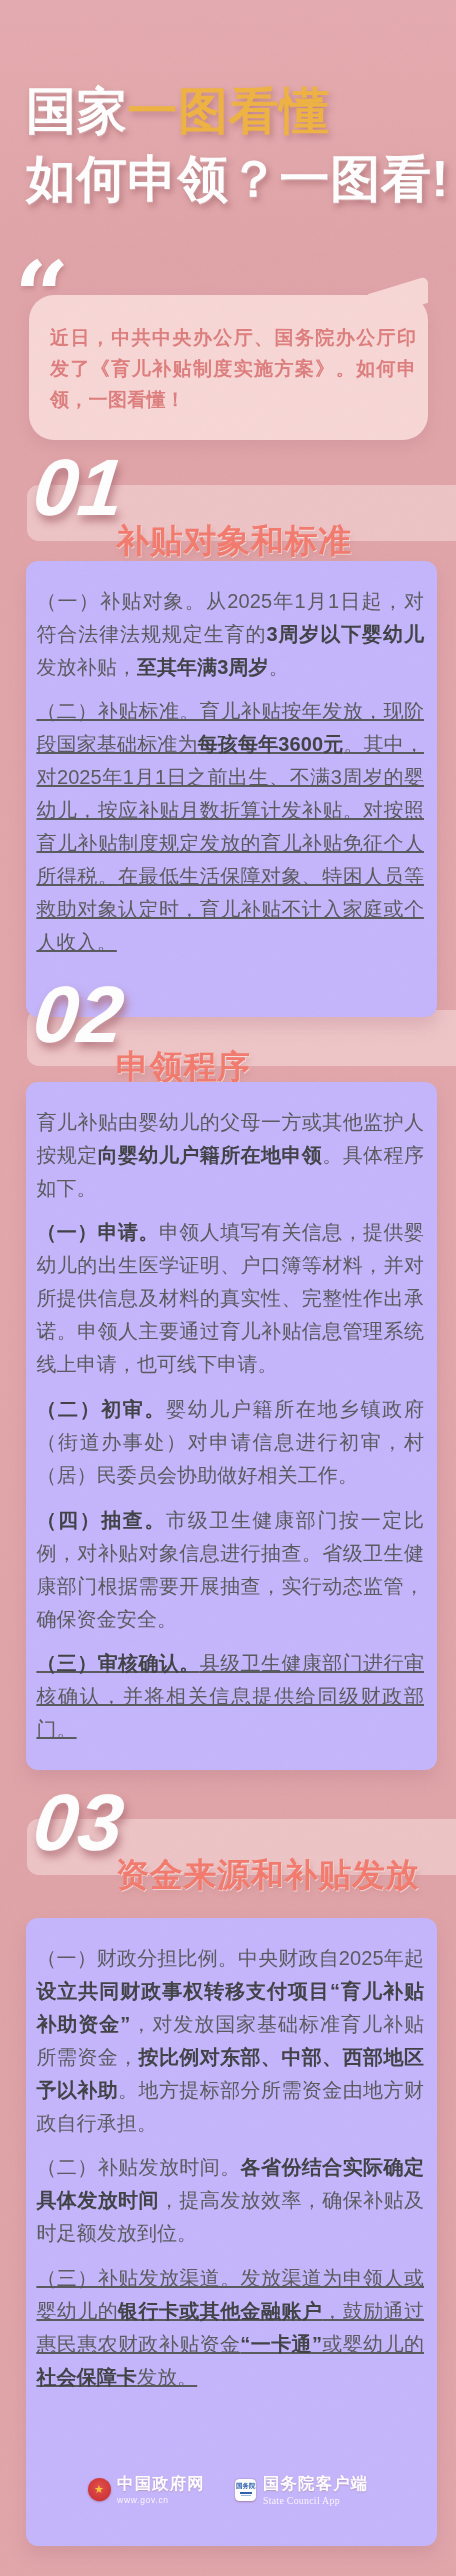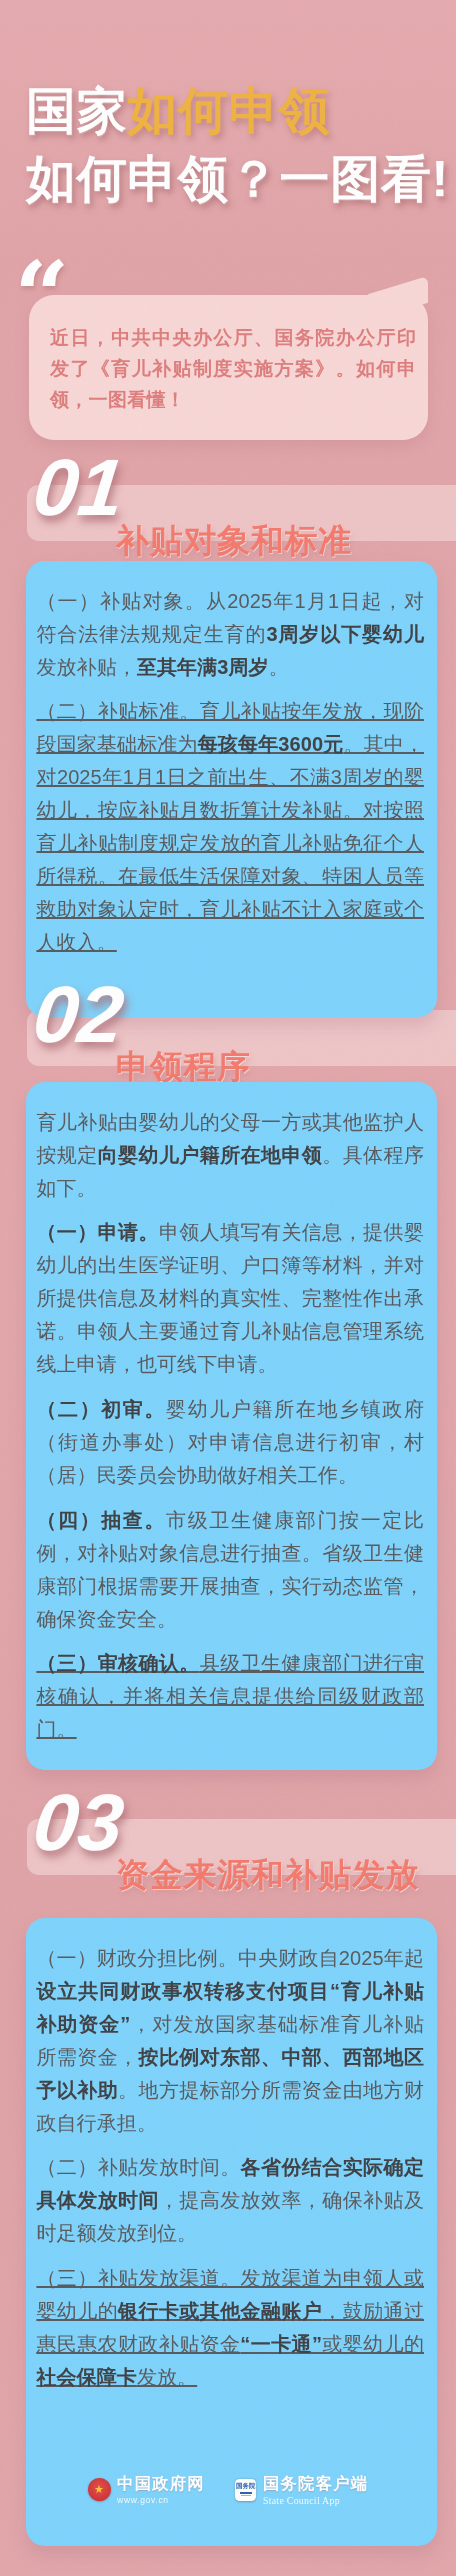--- a/index.html
+++ b/index.html
@@ -39,21 +39,21 @@
     text-shadow:3.3px 5.9px 9px rgba(175,112,120,.85),0 0 1.3px rgba(255,255,255,.7);}
   .sec-label{position:absolute;left:116px;z-index:2;
     font-size:33px;line-height:35px;font-weight:900;color:#f3796c;letter-spacing:0.7px;
     text-shadow:0.7px 1.3px 0 rgba(255,255,255,.55),2px 3.9px 5.2px rgba(200,135,135,.4);margin-top:28px;}
   .band1{top:485px;} .num1{top:448px;} .label1{top:495px;}
   .band2{top:1010px;} .num2{top:975px;} .label2{top:1021px;}
   .band3{top:1819px;} .num3{top:1783px;} .label3{top:1829px;}
 
   
   .card{position:absolute;left:26px;width:411px;z-index:2;box-sizing:border-box;
-    background:#7dd3fc;border-radius:19px;padding:23.5px 13px 15.6px 10.4px;
+    background:#c4b5fd;border-radius:12px;padding:23.5px 13px 15.6px 10.4px;
     box-shadow:0 9px 15.6px rgba(170,112,132,.26);}
   .c1{top:561px;height:456px;}
   .c2{top:1082px;height:688px;}
   .c3{top:1918px;height:628px;}
   .card p{margin:0 0 11.7px;font-size:20px;line-height:33px;color:#58595c;
     text-align:justify;letter-spacing:0.1px;}
   .card p:last-child{margin-bottom:0;text-decoration:underline;}
   .card .b{font-weight:900;color:#3e4044;}
 
   
@@ -74,21 +74,21 @@
   .brand-text .name{font-size:16.3px;font-weight:800;color:#ffffff;letter-spacing:1.3px;line-height:1.15;
     text-shadow:0 0.7px 1.3px rgba(160,95,100,.35);}
   .brand-text .sub{font-size:8.5px;color:rgba(255,255,255,.9);letter-spacing:0.7px;margin-top:2px;}
   .brand--app .sub{font-family:"Liberation Serif","DejaVu Serif",serif;font-size:9.8px;letter-spacing:0.3px;}
 </style>
 </head>
 <body>
 
 <header class="title">
   <div>
-    <span>国家</span><span class="gold">如何申领</span>
+    <span>国家</span><span class="gold">一图看懂</span>
   </div>
   <div>如何申领？一图看!</div>
 </header>
 
 <div class="quote-mark">“</div>
 <div class="quote-box">
   <div class="quote-fold"></div>
   <p class="quote-text">近日，中共中央办公厅、国务院办公厅印发了《育儿补贴制度实施方案》。如何申领，一图看懂！</p>
 </div>
 

